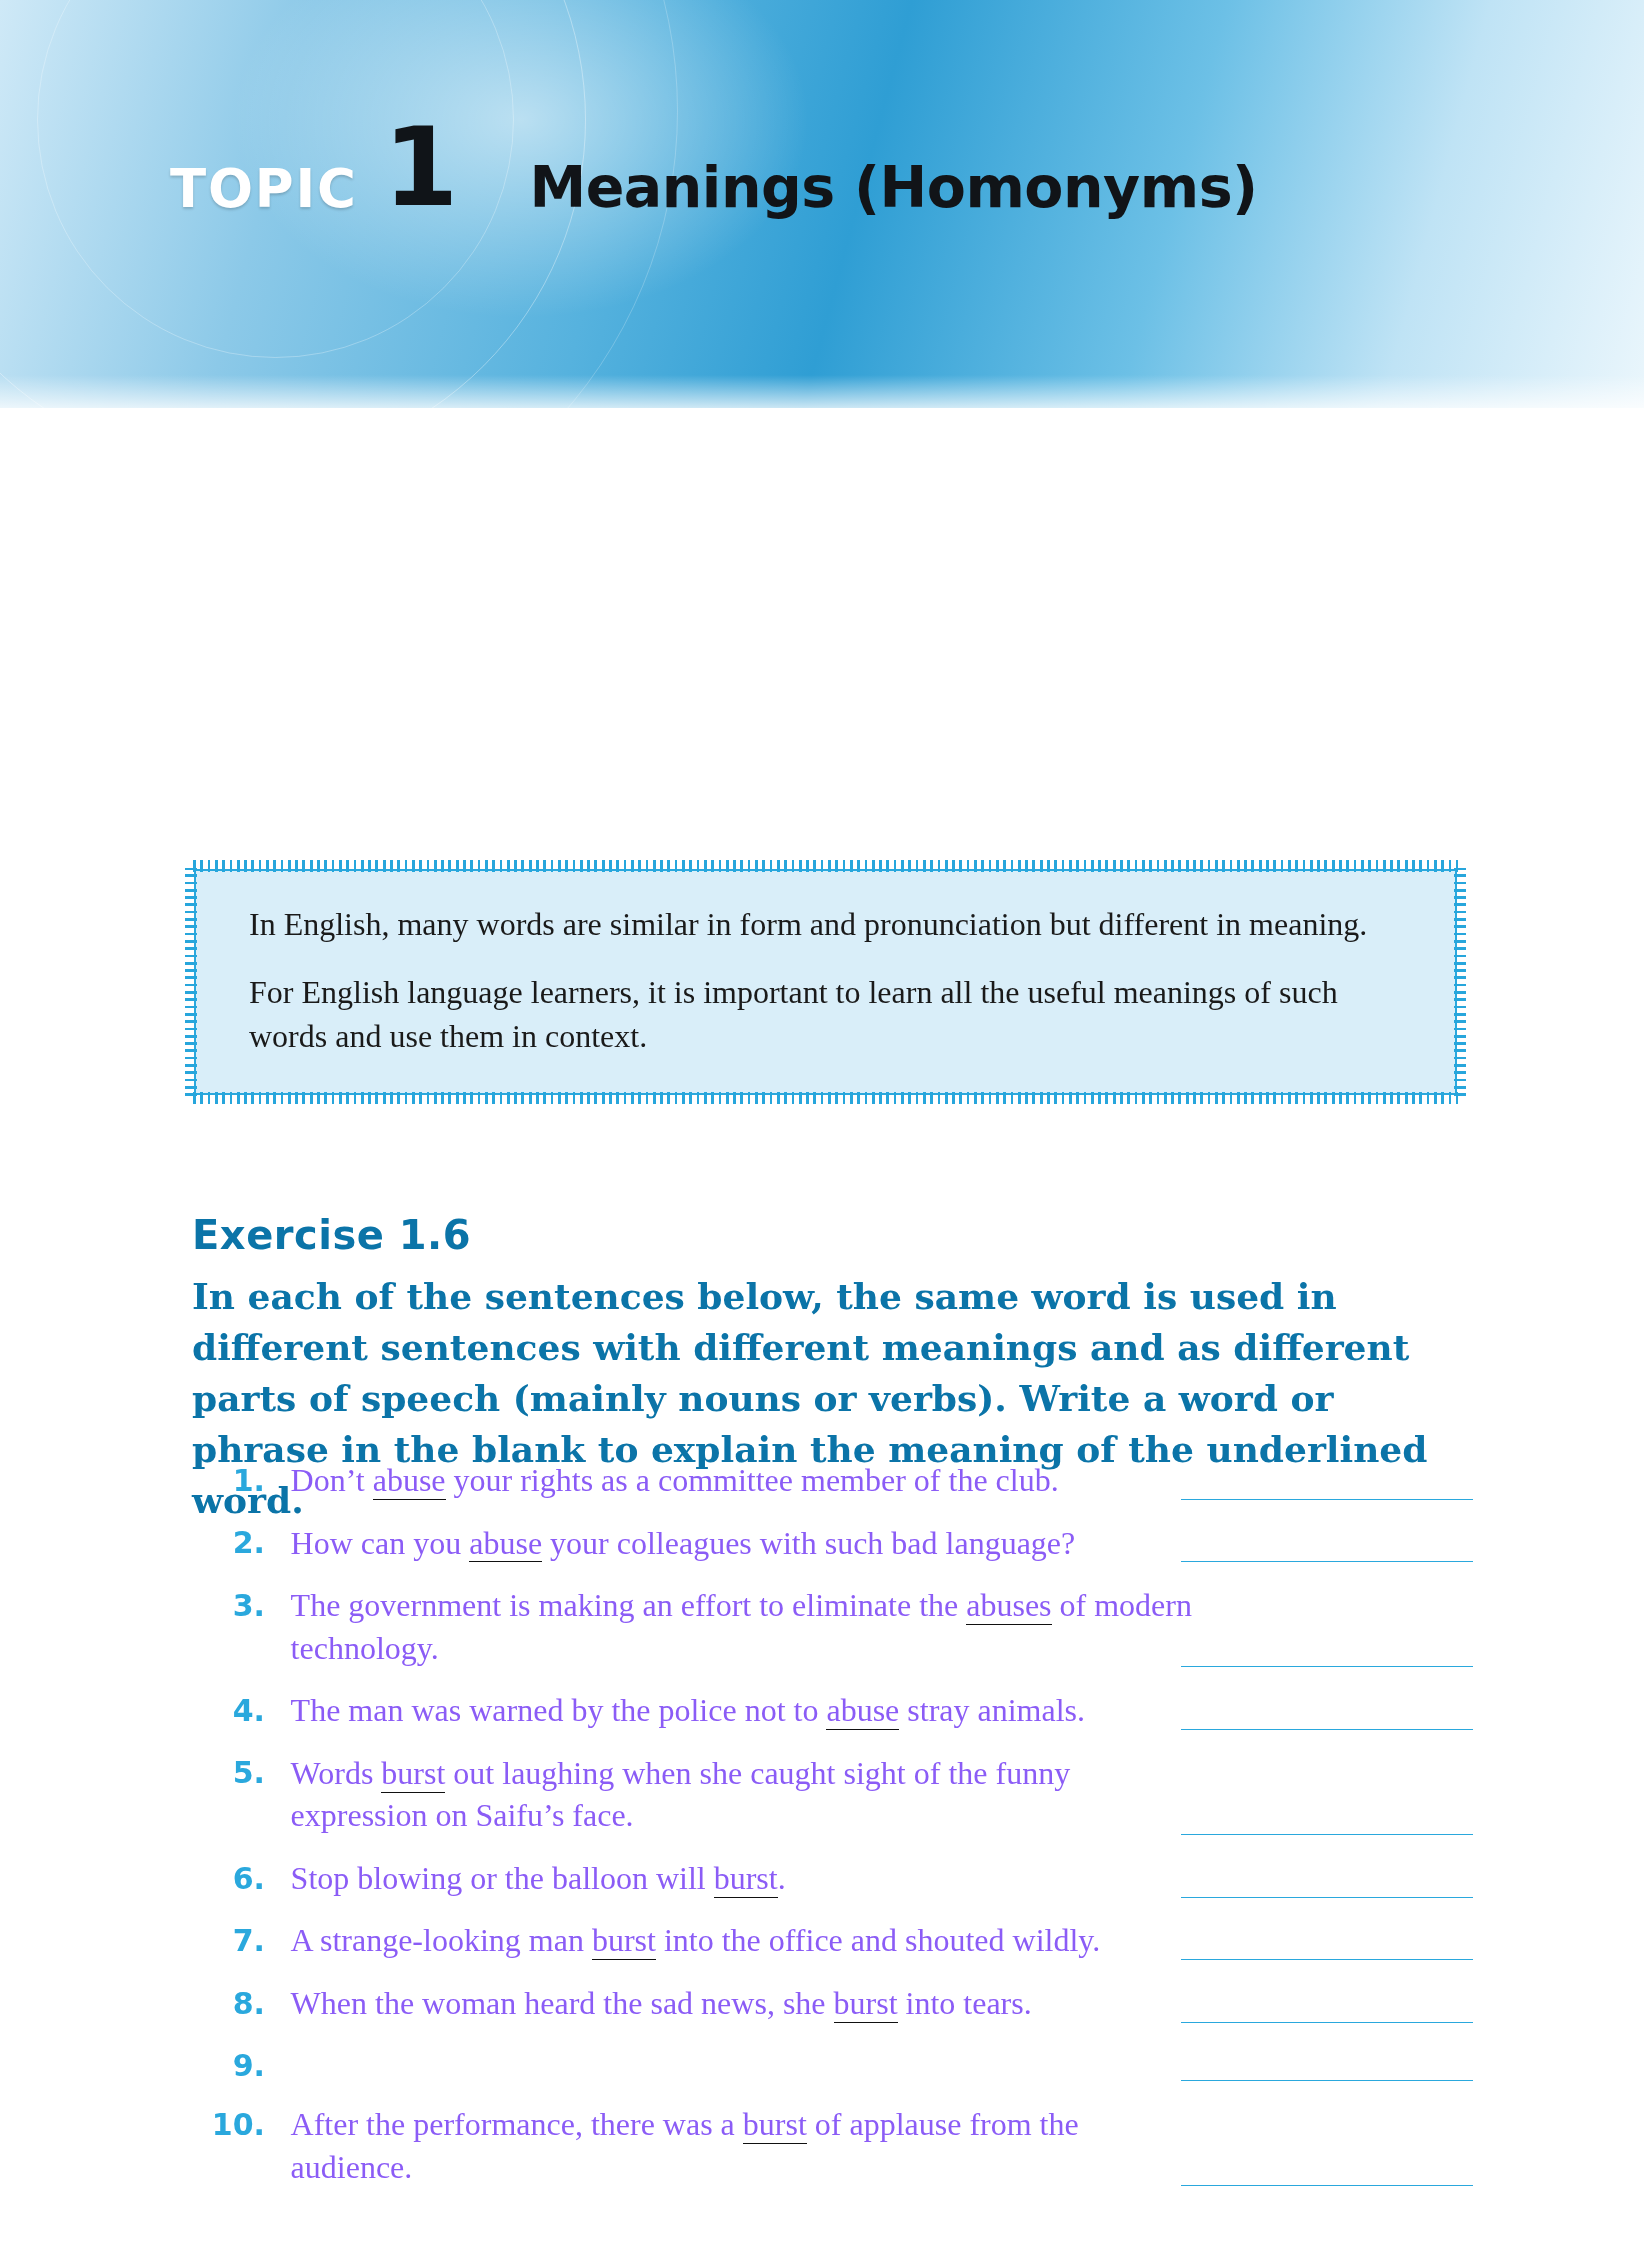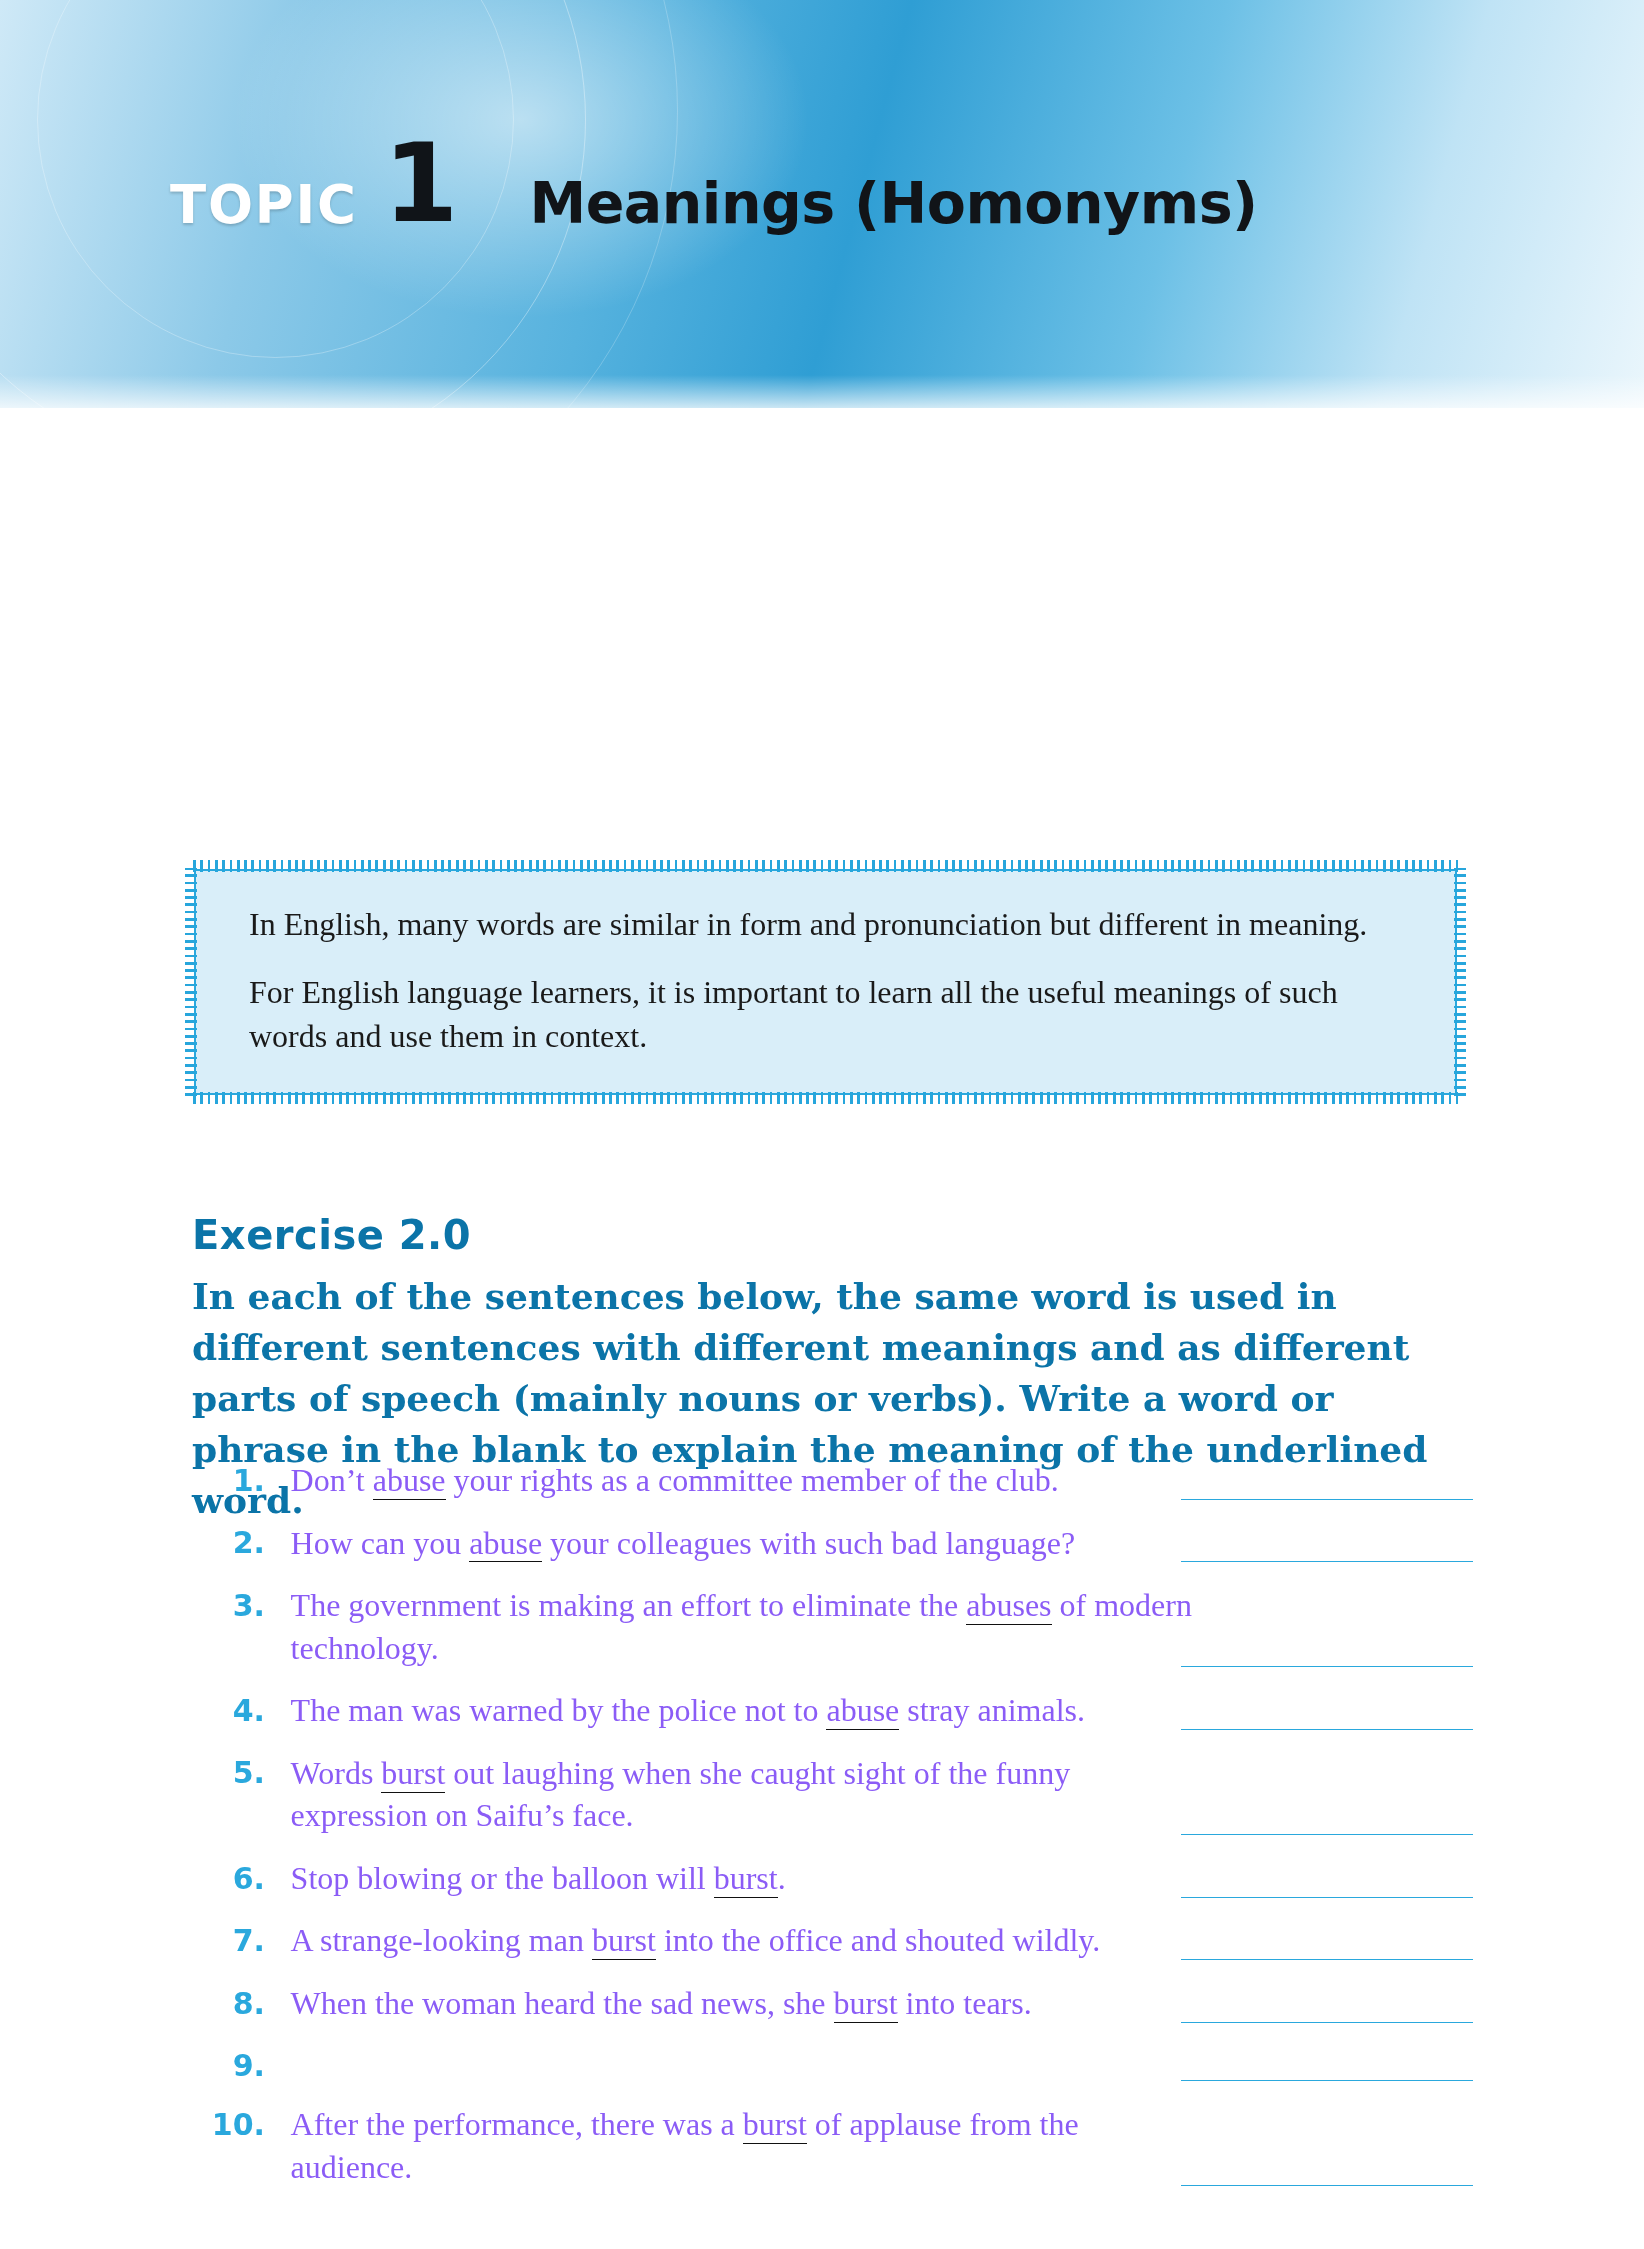--- a/index.html
+++ b/index.html
@@ -43,21 +43,21 @@
     border: 1.8px solid rgba(255,255,255,0.35);
     border-radius: 50%;
     pointer-events: none;
   }
   .arc1 { width: 694px; height: 694px; left: -110px; top: -228px; }
   .arc2 { width: 914px; height: 914px; left: -238px; top: -347px; border-color: rgba(255,255,255,0.22); }
   .arc3 { width: 475px; height: 475px; left: 37px; top: -119px; border-color: rgba(255,255,255,0.28); }
 
   .header-inner {
     position: absolute;
-    left: 0; top: 16px;
+    left: 0; top: 0;
     width: 1520px; height: 376px;
     display: flex;
     align-items: center;
   }
   .topic-label {
     font-family: "DejaVu Sans", sans-serif;
     font-weight: bold;
     font-size: 53px;
     letter-spacing: 1.8px;
     color: #ffffff;
@@ -226,21 +226,21 @@
       <div class="stitch top"></div>
       <div class="stitch bottom"></div>
       <div class="stitch-v left"></div>
       <div class="stitch-v right"></div>
       <p class="intro-p">In English, many words are similar in form and pronunciation but different in meaning.</p>
       <p class="intro-p">For English language learners, it is important to learn all the useful meanings of such words and use them in context.</p>
     </div>
   </div>
 
   <div class="exercise-head">
-    <h2 class="ex-title">Exercise 2.0</h2>
+    <h2 class="ex-title">Exercise 1.6</h2>
     <p class="ex-instruction">In each of the sentences below, the same word is used in different sentences with different meanings and as different parts of speech (mainly nouns or verbs). Write a word or phrase in the blank to explain the meaning of the underlined word.</p>
   </div>
 
   <div class="qlist" id="qlist">
       <div class="qrow">
         <div class="qnum">1.</div>
         <div class="qtext"><span>Don’t </span><u>abuse</u><span> your rights as a committee member of the club.</span></div>
         <div class="answer-line"></div>
       </div>
       <div class="qrow">

